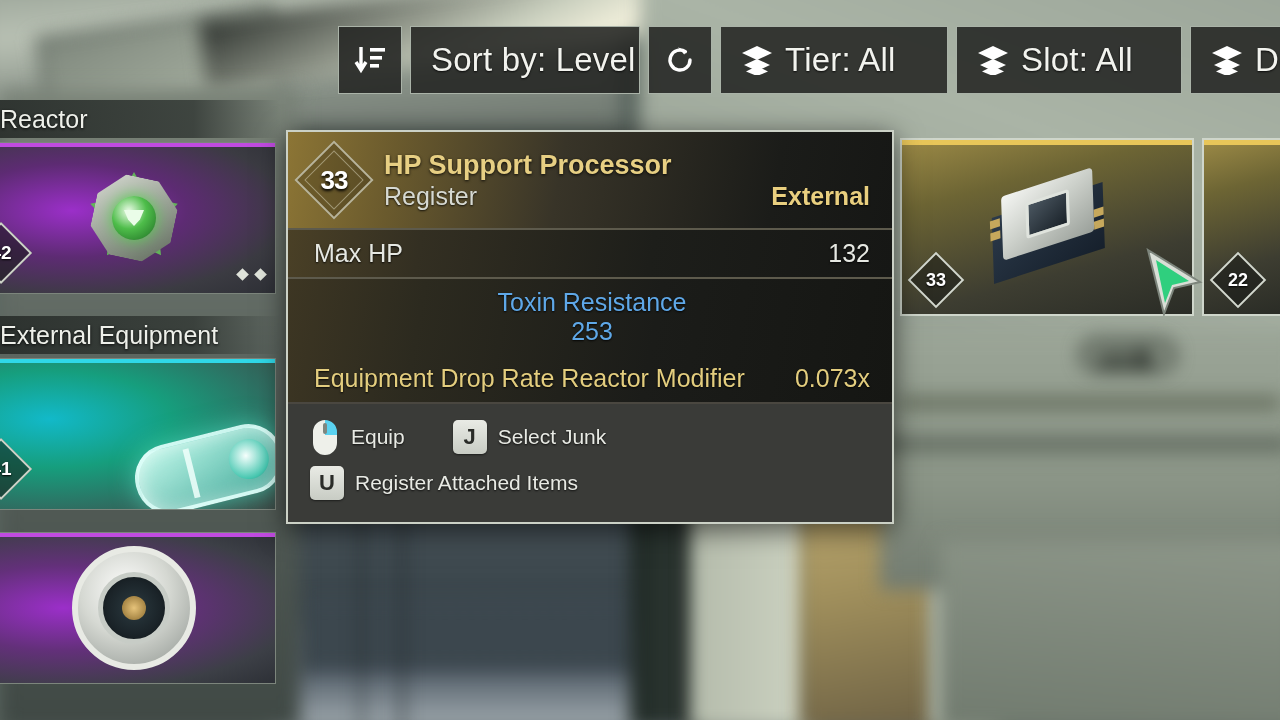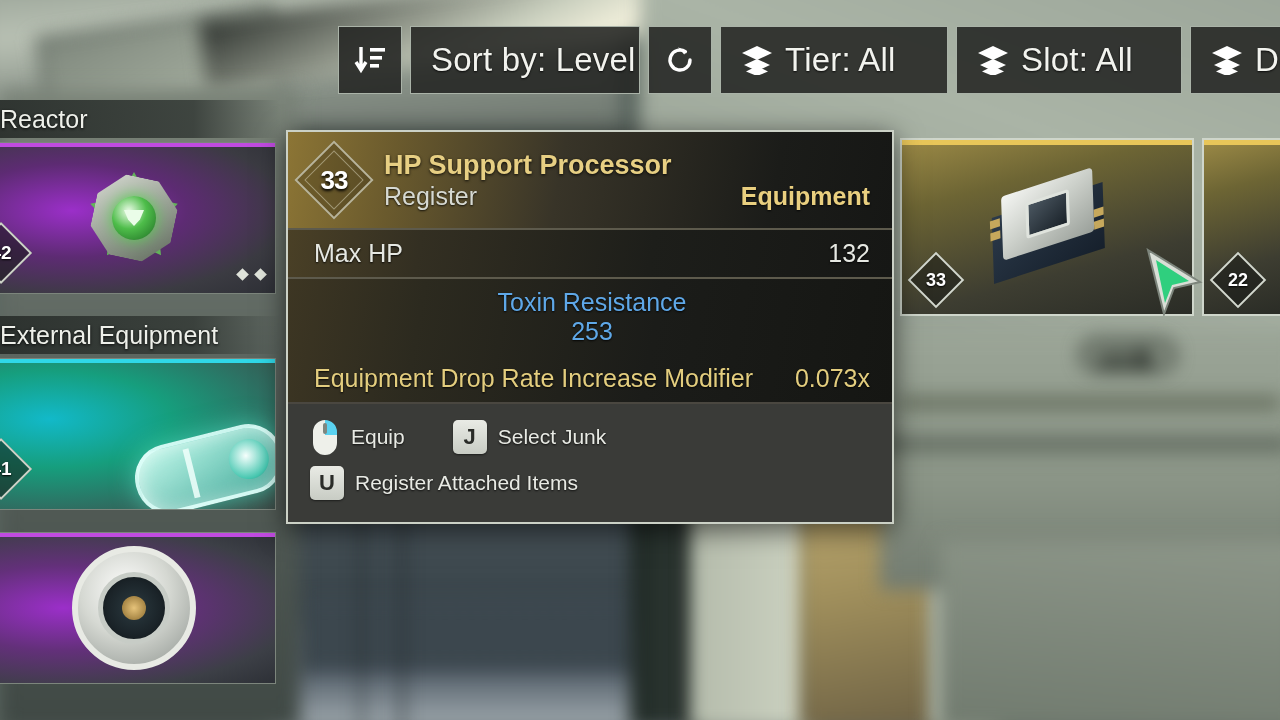--- a/index.html
+++ b/index.html
@@ -505,21 +505,21 @@
 <div id="tooltip">
 
   <div class="tt-head">
     <div class="tt-diamond">
       <span>33</span>
     </div>
     <div class="tt-titles">
       <div class="tt-name">HP Support Processor</div>
       <div class="tt-subrow">
         <span class="tt-type">Register</span>
-        <span class="tt-rarity">Equipment</span>
+        <span class="tt-rarity">External</span>
       </div>
     </div>
   </div>
 
   <div class="tt-sep"></div>
 
   <div class="tt-statblock">
     <div class="tt-row base">
       <span class="k">Max HP</span>
       <span class="v">132</span>
@@ -527,21 +527,21 @@
   </div>
 
   <div class="tt-sep"></div>
 
   <div class="tt-statblock lower">
     <div class="tt-row blue">
       <span class="k">Toxin Resistance</span>
       <span class="v">253</span>
     </div>
     <div class="tt-row gold">
-      <span class="k">Equipment Drop Rate Increase Modifier</span>
+      <span class="k">Equipment Drop Rate Reactor Modifier</span>
       <span class="v">0.073x</span>
     </div>
   </div>
 
   <div class="tt-sep dim"></div>
 
   <div class="tt-actions">
     <div class="act-line">
       <div class="act-item">
         <span class="mouse-ico">

